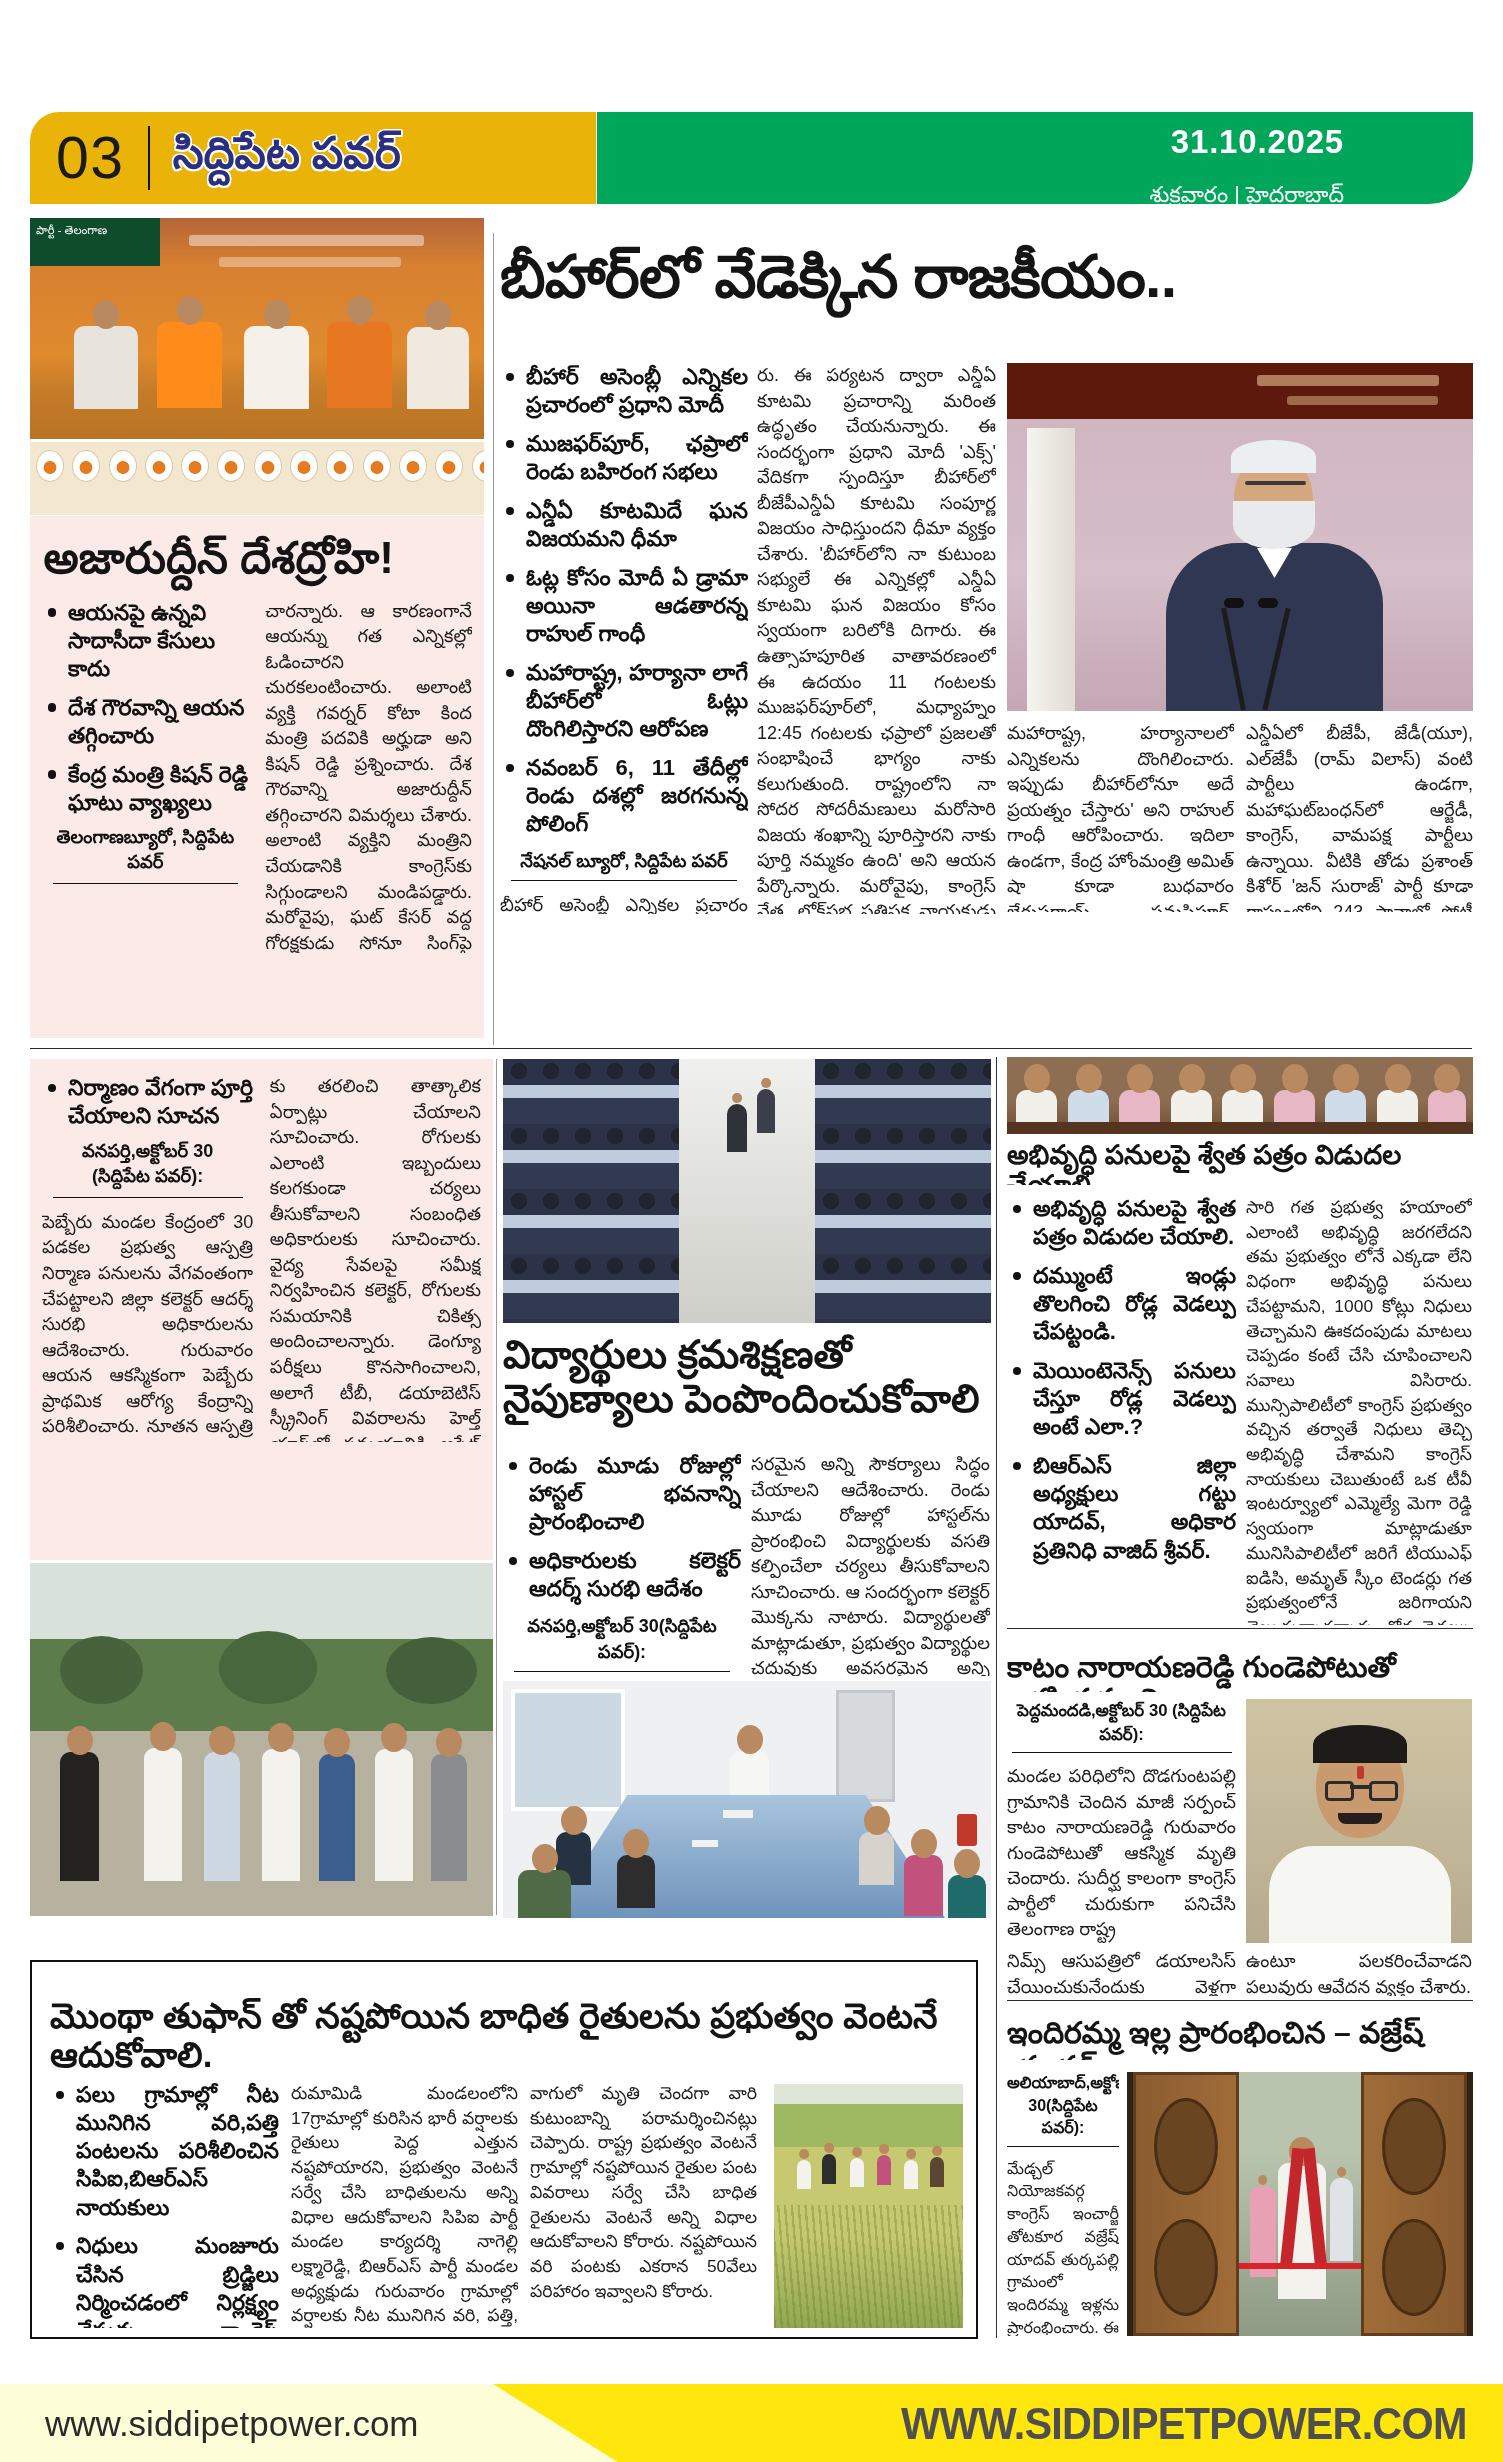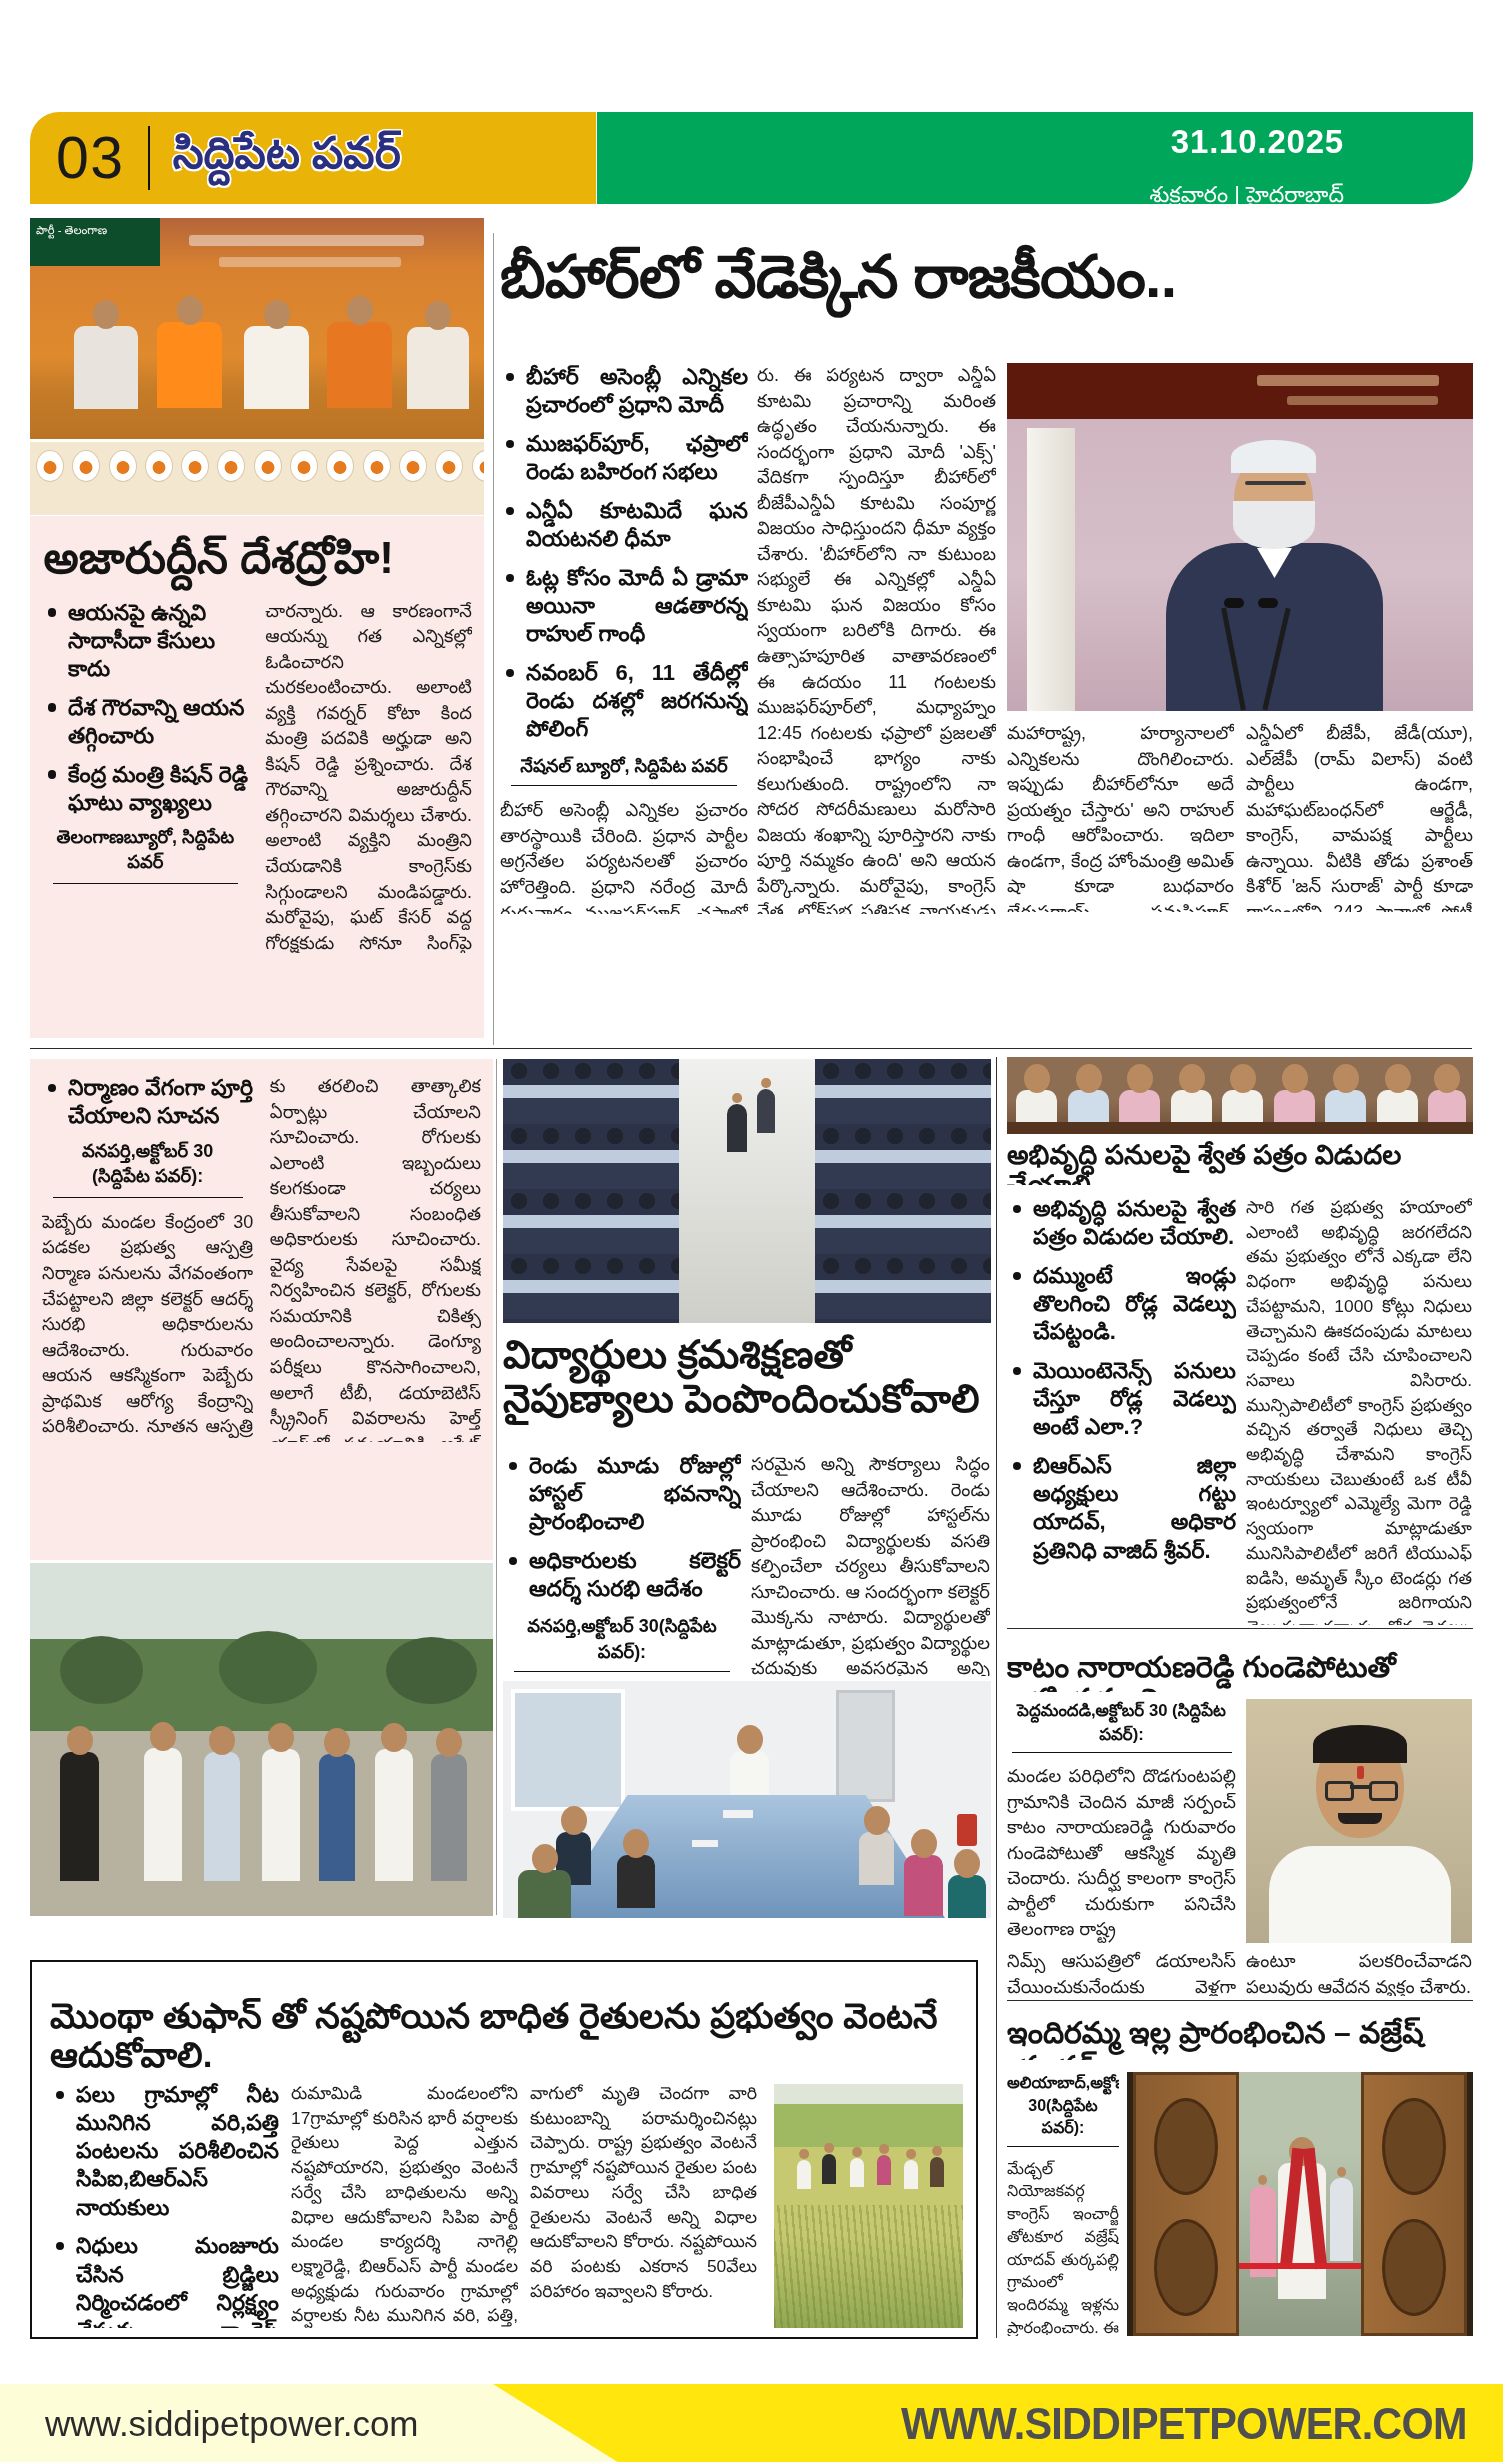--- a/index.html
+++ b/index.html
@@ -93,22 +93,23 @@
       <div style="text-align:justify;font-size:18px;line-height:1.42;">చారన్నారు. ఆ కారణంగానే ఆయన్ను గత ఎన్నికల్లో ఓడించారని చురకలంటించారు. అలాంటి వ్యక్తి గవర్నర్ కోటా కింద మంత్రి పదవికి అర్హుడా అని కిషన్ రెడ్డి ప్రశ్నించారు. దేశ గౌరవాన్ని అజారుద్దీన్ తగ్గించారని విమర్శలు చేశారు. అలాంటి వ్యక్తిని మంత్రిని చేయడానికి కాంగ్రెస్‌కు సిగ్గుండాలని మండిపడ్డారు. మరోవైపు, ఘట్ కేసర్ వద్ద గోరక్షకుడు సోనూ సింగ్‌పై ఎంఐఎం కార్యకర్త ఇబ్రహీం ఖురేషి హత్యా యత్నానికి పాల్పడిన వషయాన్ని గుర్తు చేశారు. పోలీసులు చేయాల్సిన పనిని గోరక్షకులు చేస్తుంటే అండగా ఉండాల్సిన వారు అక్రమ కేసులు పెట్టి బెదిరించారని మండిపడ్డారు. పదేండ్లలో స్లాటర్ హౌజ్‌లు ఎన్నడూ నిబంధనలు పాటించలేదన్నారు. బంగ్లాదేశ్ నుంచి దేశంలోకి చొరబడిన వారు పశువుల</div>
     </div>
   </div>
 
   <div class="headline abs" style="left:500px;top:244px;width:977px;height:114px;font-size:59px;letter-spacing:-0.8px;overflow:hidden;">బీహార్‌లో వేడెక్కిన రాజకీయం..</div>
 
   <div class="colx" style="left:500px;top:363px;width:248px;height:551px;">
     <ul class="bullets">
       <li>బీహార్ అసెంబ్లీ ఎన్నికల ప్రచారంలో ప్రధాని మోదీ</li>
       <li>ముజఫర్‌పూర్, ఛప్రాలో రెండు బహిరంగ సభలు</li>
-      <li>ఎన్డీఏ కూటమిదే ఘన వియటనలి ధీమా</li>
+      <li>ఎన్డీఏ కూటమిదే ఘన విజయమని ధీమా</li>
       <li>ఓట్ల కోసం మోదీ ఏ డ్రామా అయినా ఆడతారన్న రాహుల్ గాంధీ</li>
+      <li>మహారాష్ట్ర, హర్యానా లాగే బీహార్‌లో ఓట్లు దొంగిలిస్తారని ఆరోపణ</li>
       <li>నవంబర్ 6, 11 తేదీల్లో రెండు దశల్లో జరగనున్న పోలింగ్</li>
     </ul>
     <div class="byline">నేషనల్ బ్యూరో, సిద్దిపేట పవర్</div>
     <div>బీహార్ అసెంబ్లీ ఎన్నికల ప్రచారం తారస్థాయికి చేరింది. ప్రధాన పార్టీల అగ్రనేతల పర్యటనలతో ప్రచారం హోరెత్తింది. ప్రధాని నరేంద్ర మోదీ గురువారం ముజఫర్‌పూర్, ఛప్రాలో రెండు బహిరంగ సభల్లో పాల్గొన్నా</div>
   </div>
 
   <div class="colx" style="left:757px;top:363px;width:239px;height:551px;">రు. ఈ పర్యటన ద్వారా ఎన్డీఏ కూటమి ప్రచారాన్ని మరింత ఉద్ధృతం చేయనున్నారు. ఈ సందర్భంగా ప్రధాని మోదీ 'ఎక్స్' వేదికగా స్పందిస్తూ బీహార్‌లో బీజేపీఎన్డీఏ కూటమి సంపూర్ణ విజయం సాధిస్తుందని ధీమా వ్యక్తం చేశారు. 'బీహార్‌లోని నా కుటుంబ సభ్యులే ఈ ఎన్నికల్లో ఎన్డీఏ కూటమి ఘన విజయం కోసం స్వయంగా బరిలోకి దిగారు. ఈ ఉత్సాహపూరిత వాతావరణంలో ఈ ఉదయం 11 గంటలకు ముజఫర్‌పూర్‌లో, మధ్యాహ్నం 12:45 గంటలకు ఛప్రాలో ప్రజలతో సంభాషించే భాగ్యం నాకు కలుగుతుంది. రాష్ట్రంలోని నా సోదర సోదరీమణులు మరోసారి విజయ శంఖాన్ని పూరిస్తారని నాకు పూర్తి నమ్మకం ఉంది' అని ఆయన పేర్కొన్నారు. మరోవైపు, కాంగ్రెస్ నేత, లోక్‌సభ ప్రతిపక్ష నాయకుడు రాహుల్ గాంధీ బుధవారం ముజఫర్‌పూర్‌లో జరిగిన మహాఘట్‌బంధన్ ఉమ్మడి సభలో పాల్గొన్నారు. ఈ సందర్భంగా ఆయన ప్రధాని మోదీపై తీవ్ర ఆరోపణలు చేశారు. 'ఆయనకు (మోదీకి) కేవలం మీ ఓటు మాత్రమే కావాలి. ఓట్ల కోసం డ్రామా చేయమంటే చేస్తారు. మీరేమైనా చేయం</div>
 
   <div class="ph" id="ph-modi" style="left:1007px;top:363px;width:466px;height:348px;background:linear-gradient(180deg,#cdb2be 0,#d6bfc8 60%,#c4a7b4 100%);">
     <div class="abs" style="left:0;top:0;width:466px;height:56px;background:#5e190d;">

